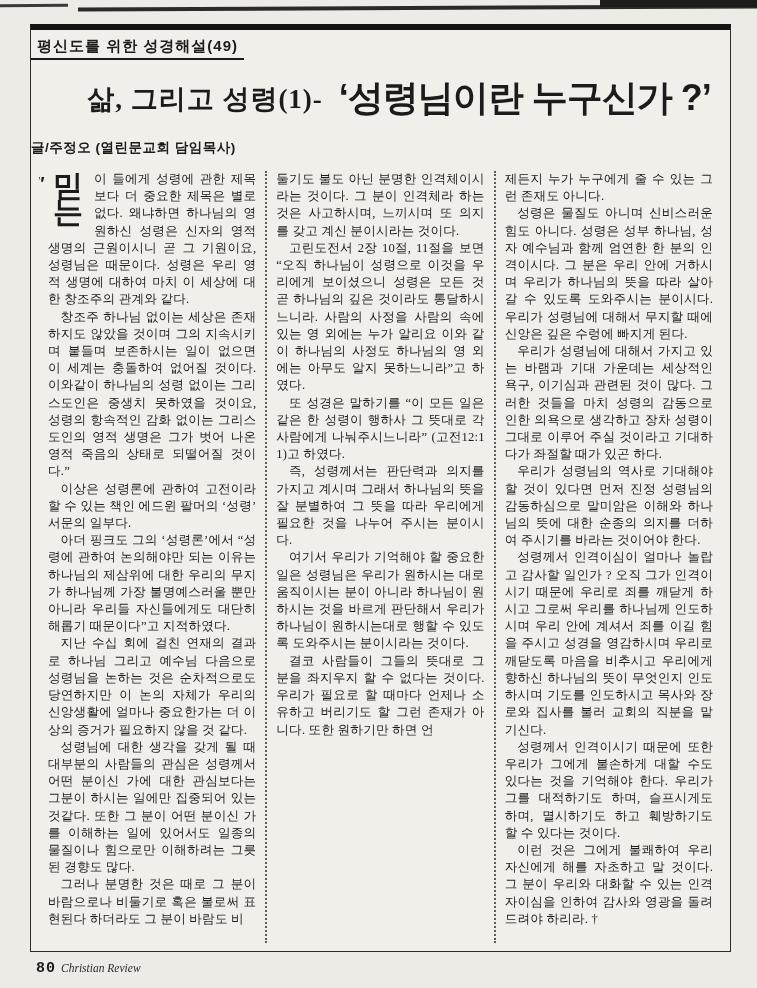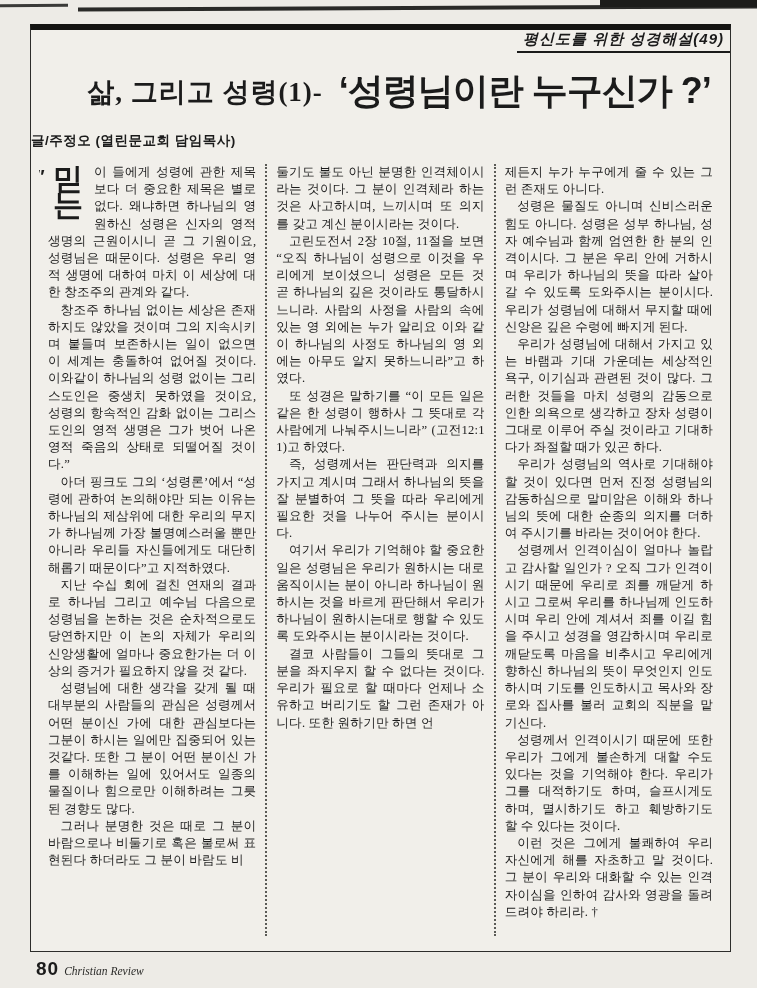--- a/index.html
+++ b/index.html
@@ -12,21 +12,21 @@
   
   .scan-line-1{position:absolute;top:4px;left:0;width:68px;height:3px;background:#3a3a38;transform:rotate(-.6deg);}
   .scan-line-2{position:absolute;top:6px;left:78px;width:679px;height:4px;background:#2a2a28;transform:rotate(-.25deg);}
   .scan-line-3{position:absolute;top:0;left:600px;width:157px;height:7px;background:#1c1c1a;}
 
   .article-box{
     position:absolute;left:30px;top:24px;width:701px;height:928px;
     border:1px solid #2d2d2b;border-top:6px solid #141412;
     background:#f1efea;box-sizing:border-box;
   }
-  .kicker-wrap{text-align:right;font-style:italic;}
+  .kicker-wrap{text-align:left;margin-top:7px;}
   .kicker{
     display:inline-block;font-family:"Liberation Sans","DejaVu Sans",sans-serif;
     font-weight:bold;font-size:15px;letter-spacing:1px;
     border-bottom:2px solid #1b1b1b;padding:0 6px 2px 6px;
   }
   .title-row{
     text-align:center;margin-top:14px;white-space:nowrap;
   }
   .title-prefix{
     font-family:"Liberation Serif","DejaVu Serif",serif;
@@ -58,22 +58,22 @@
     font-weight:800;font-size:30px;line-height:26px;word-break:break-all;
     letter-spacing:0;text-align:center;
   }
   .dropcap .mark{
     position:absolute;left:-12px;top:-2px;font-size:18px;font-weight:800;
   }
   .footer{
     position:absolute;left:36px;top:958px;white-space:nowrap;
   }
   .page-number{
-    font-family:Liberation Sans, sans-serif;
-    font-size:19px;font-weight:bold;letter-spacing:1px;
+    font-family:Liberation Mono, monospace;
+    font-size:15px;font-weight:bold;letter-spacing:1px;
   }
   .magazine-name{
     font-family:Liberation Serif, serif;
     font-style:italic;font-size:11.5px;margin-left:5px;color:#2a2a28;
   }
 </style>
 </head>
 <body>
 
 <div class="scan-line-1"></div>
@@ -92,20 +92,21 @@
 
   <div class="byline">글/주정오 (열린문교회 담임목사)</div>
 
   <div class="columns">
 
     <div class="col">
       <p>
         <span class="dropcap"><span class="mark">″</span><span>믿는</span></span><span>이 들에게 성령에 관한 제목 보다 더 중요한 제목은 별로 없다. 왜냐하면 하나님의 영원하신 성령은 신자의 영적 생명의 근원이시니 곧 그 기원이요, 성령님은 때문이다. 성령은 우리 영적 생명에 대하여 마치 이 세상에 대한 창조주의 관계와 같다.</span>
       </p>
       <p class="indent">창조주 하나님 없이는 세상은 존재하지도 않았을 것이며 그의 지속시키며 붙들며 보존하시는 일이 없으면 이 세계는 충돌하여 없어질 것이다. 이와같이 하나님의 성령 없이는 그리스도인은 중생치 못하였을 것이요, 성령의 항속적인 감화 없이는 그리스도인의 영적 생명은 그가 벗어 나온 영적 죽음의 상태로 되떨어질 것이다.”</p>
+      <p class="indent">이상은 성령론에 관하여 고전이라 할 수 있는 책인 에드윈 팔머의 ‘성령’ 서문의 일부다.</p>
       <p class="indent">아더 핑크도 그의 ‘성령론’에서 “성령에 관하여 논의해야만 되는 이유는 하나님의 제삼위에 대한 우리의 무지가 하나님께 가장 불명예스러울 뿐만 아니라 우리들 자신들에게도 대단히 해롭기 때문이다”고 지적하였다.</p>
       <p class="indent">지난 수십 회에 걸친 연재의 결과로 하나님 그리고 예수님 다음으로 성령님을 논하는 것은 순차적으로도 당연하지만 이 논의 자체가 우리의 신앙생활에 얼마나 중요한가는 더 이상의 증거가 필요하지 않을 것 같다.</p>
       <p class="indent">성령님에 대한 생각을 갖게 될 때 대부분의 사람들의 관심은 성령께서 어떤 분이신 가에 대한 관심보다는 그분이 하시는 일에만 집중되어 있는 것같다. 또한 그 분이 어떤 분이신 가를 이해하는 일에 있어서도 일종의 물질이나 힘으로만 이해하려는 그릇된 경향도 많다.</p>
       <p class="indent">그러나 분명한 것은 때로 그 분이 바람으로나 비둘기로 혹은 불로써 표현된다 하더라도 그 분이 바람도 비</p>
     </div>
 
     <div class="col">
       <p>둘기도 불도 아닌 분명한 인격체이시라는 것이다. 그 분이 인격체라 하는 것은 사고하시며, 느끼시며 또 의지를 갖고 계신 분이시라는 것이다.</p>
       <p class="indent">고린도전서 2장 10절, 11절을 보면 “오직 하나님이 성령으로 이것을 우리에게 보이셨으니 성령은 모든 것 곧 하나님의 깊은 것이라도 통달하시느니라. 사람의 사정을 사람의 속에 있는 영 외에는 누가 알리요 이와 같이 하나님의 사정도 하나님의 영 외에는 아무도 알지 못하느니라”고 하였다.</p>
       <p class="indent">또 성경은 말하기를 “이 모든 일은 같은 한 성령이 행하사 그 뜻대로 각 사람에게 나눠주시느니라” (고전12:11)고 하였다.</p>

